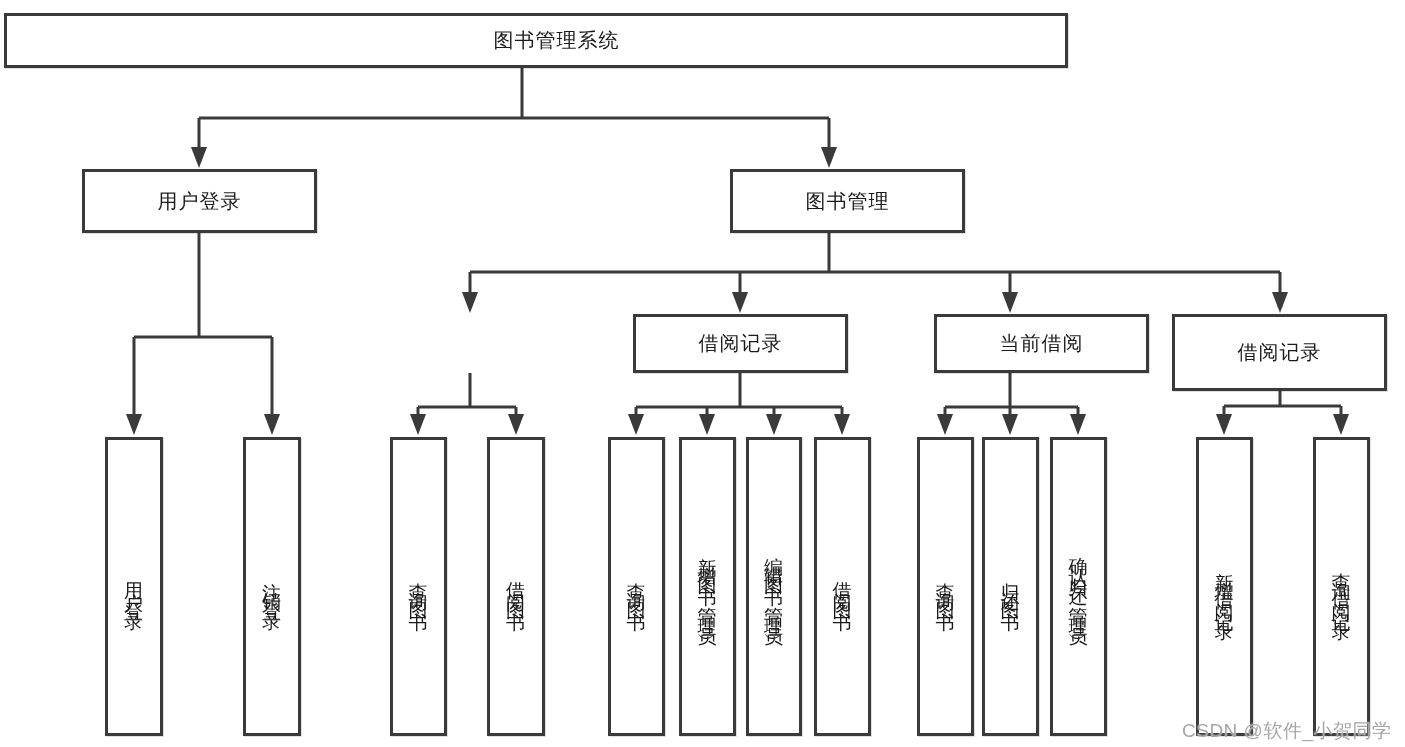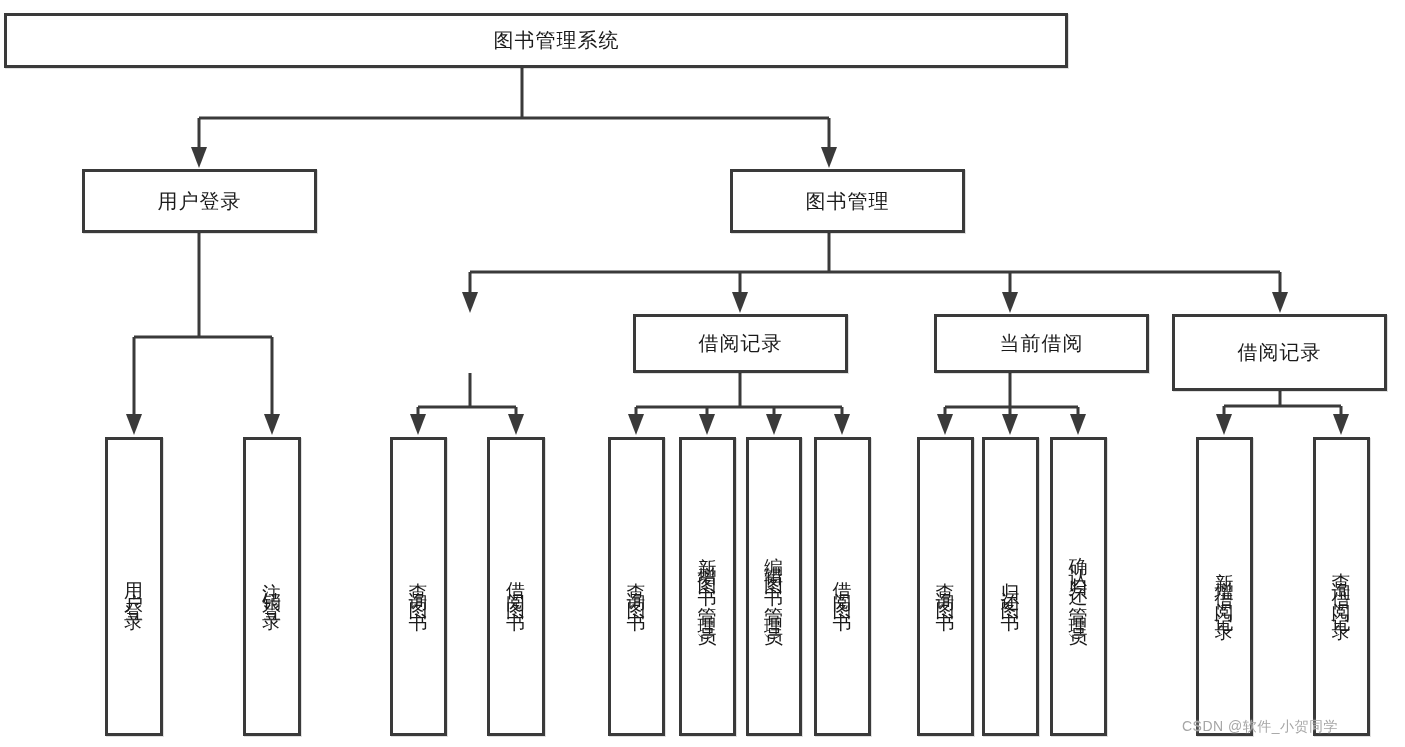--- a/index.html
+++ b/index.html
@@ -41,21 +41,21 @@
     white-space:nowrap;
   }
   #connectors{
     position:absolute;left:0;top:0;width:1405px;height:747px;
   }
   #connectors path{stroke:var(--line);stroke-width:3;fill:none;}
   #connectors polygon{fill:var(--line);stroke:none;}
   #watermark{
     position:absolute;
     left:1182px;top:718px;
-    font-size:14px;
+    font-size:19px;
     color:var(--watermark);
     letter-spacing:0.5px;
     white-space:nowrap;
     text-shadow:0 0 2px rgba(255,255,255,0.9);
     z-index:5;
     text-align:center;
   }
 </style>
 </head>
 <body>

